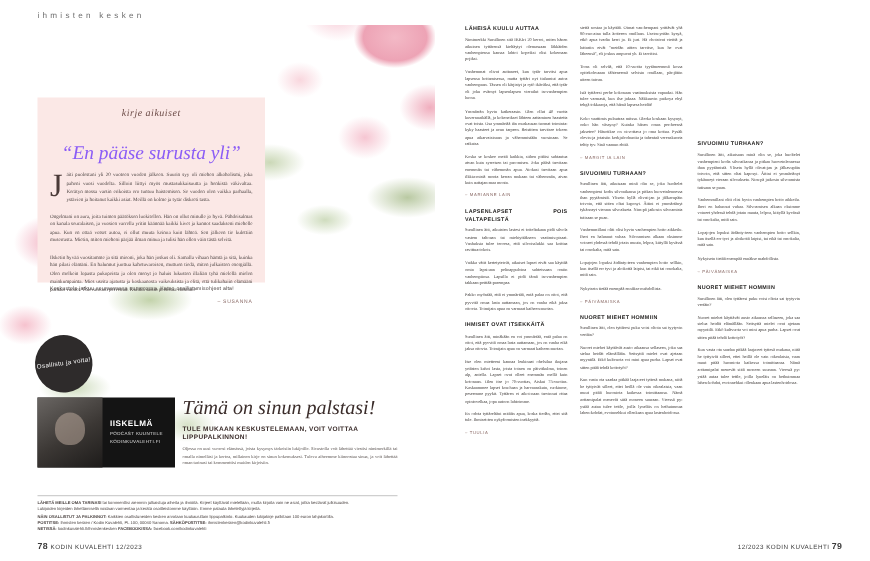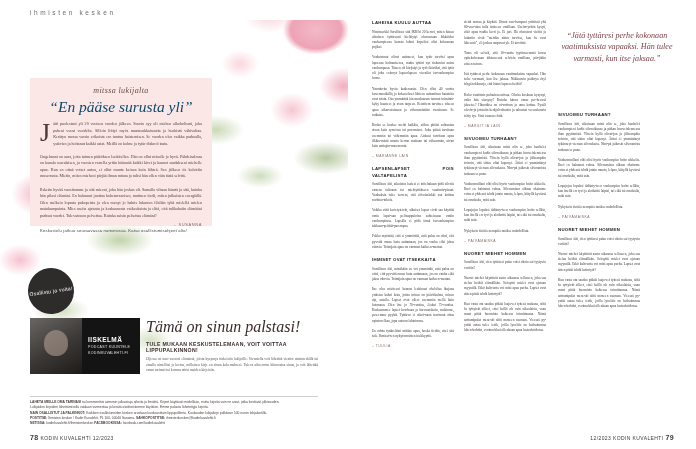--- a/index.html
+++ b/index.html
@@ -9,21 +9,21 @@
   .right-page{position:relative;width:348px;height:449px;background:#ffffff;overflow:hidden;}
   .leafgrad{position:absolute;pointer-events:none;}
 
   .top-strip{position:absolute;top:0;left:0;width:348px;height:20px;background:#ffffff;}
   .kicker{position:absolute;top:9px;left:30px;font-family:"Liberation Sans",sans-serif;font-size:6.5px;letter-spacing:2.6px;color:#6d6d6d;text-transform:lowercase;}
 
   
   .card{position:absolute;left:30px;top:78px;width:182px;height:148px;background:#fbe8e6;}
   .card-inner{position:absolute;left:40px;top:86px;width:162px;}
   .kirje{font-family:"Liberation Serif",serif;font-style:italic;font-size:8px;color:#6b4a46;text-align:center;letter-spacing:.4px;}
-  .headline{font-family:"Liberation Serif",serif;font-style:italic;font-size:15.5px;color:#0c4a6e;text-align:center;margin-top:3px;line-height:1.1;}
+  .headline{font-family:"Liberation Serif",serif;font-style:italic;font-size:15.5px;color:#8b5cf6;text-align:center;margin-top:19px;line-height:1.1;}
   .drop{float:left;font-family:"Liberation Serif",serif;font-size:26px;line-height:20px;padding:2px 3px 0 0;color:#4a3a38;}
   .body-sm{font-size:4.05px;line-height:1.62;color:#4a4240;text-align:justify;}
   .sign{font-family:"Liberation Sans",sans-serif;font-size:4px;letter-spacing:.6px;color:#8a6a66;text-align:right;margin-top:3px;}
   .card-note{position:absolute;left:40px;top:228px;width:186px;font-family:"Liberation Sans",sans-serif;font-size:4.1px;letter-spacing:.2px;color:#4a4240;}
 
   
   .badge{position:absolute;left:28px;top:268px;width:46px;height:46px;border-radius:50%;background:#2e2b2b;color:#fff;display:flex;align-items:center;justify-content:center;text-align:center;font-family:"Liberation Sans",sans-serif;font-size:5px;line-height:1.35;letter-spacing:.3px;transform:rotate(-8deg);}
 
   
   .pod{position:absolute;left:30px;top:318px;width:110px;height:56px;background:#141414;display:flex;align-items:center;}
@@ -87,21 +87,21 @@
            radial-gradient(ellipse 30px 22px at 20px 120px,#f6c2ce 0%,rgba(246,194,206,0) 72%),
            radial-gradient(ellipse 46px 22px at 120px 100px,#c3d3ab 0%,rgba(195,211,171,0) 74%),
            radial-gradient(ellipse 38px 18px at 60px 170px,#cedcbd 0%,rgba(206,220,189,0) 76%),
            radial-gradient(ellipse 30px 18px at 150px 200px,#d7e2c8 0%,rgba(215,226,200,0) 76%);"></div>
 
     <div class="top-strip"></div>
     <div class="kicker">ihmisten kesken</div>
 
     <div class="card"></div>
     <div class="card-inner">
-      <div class="kirje">mitssa lukijalta</div>
+      <div class="kirje">kirje aikuiset</div>
       <div class="headline">“En pääse surusta yli”</div>
       <div style="margin-top:6px;">
         <span class="drop">J</span>
         <div class="body-sm" style="white-space:pre-line;">äiti puolestani yli 20 vuoteen vuoden jälkeen. Suurin syy oli miehen alkoholismi, joka paheni vuosi vuodelta. Silloin liittyi myös mustasukkaisuutta ja henkistä väkivaltaa. Kerätyn mossa varsin erikoista ero tuntuu haistemisen. Se vuoden olen vaikka parhaalla, ystävien ja hoitanut kaikki asiat. Meillä on kolme ja tytär diskreti tasta.
 
 Ongelmani on aura, joita tuimen päätöksen luokitellen. Hän on ollut minulle jo hyvä. Pähdeisalmas on kanala seuralaisen, ja vuosien varrella yritin käännää kaikki kivet ja kannot saadakseni miehelle apua. Kun en ottaä votset autoa, ei ollut muuta keinoa kuin lähteä. Sen jälkeen tie kulettiin muserrasta. Mietin, miten mieheni pärjää ilman minua ja tulisi hän ollen väin tästä selvitä.
 
 Ilsketin hyvää vuositamme ja sitä mieoni, joka hän joskus oli. Samalla vihaan hämtä ja sitä, kuinka hän pilasi elämäni. En halunnut juottua kahetuvaroisen, muttuen tiedä, miten julkaisten energiällä. Olen melkein lopasta pukopeista ja olen menyt jo haluis lukusten illaliän tyhä mielellä mielen mainkumpainta. Mies useita ajatusta ja koskaanosta vaikeuksista ja elitä, että tulikahaiin elämääni parhaat vuodet. Tulevatouon pelvettaa. Kuinka saisin pelsettaa elämäni?</div>
       </div>
       <div class="sign">– SUSANNA</div>
@@ -193,23 +193,20 @@
         <div class="byline">– PÄIVÄMAISKA</div>
       </div>
       <div class="sec">
         <h4>NUORET MIEHET HOMMIIN</h4>
         <p>Surullinen äiti, olen tyttäresi puku voisi oltoia sai tyytyvin vertäin?</p>
         <p>Nuoret miehet käyttävät austo aikaansa sellaseen, joka saa sielua heidät elämällään. Seitsyttä mielet ovat ajetaan myyntilä. Etkö kultvuota voi mini apua purha. Lapset ovat sitten pitää tehdä kottotyöt?</p>
         <p>Kun vasta ota saadaa pitkää laaja-eet tyttesä mukana, niitä he tyttyivät silleet, ettei heillä ole vain oikealaisia, vaan muut pitää huomiota kaikessa toimittaansa. Nämä aottamipalat menevät siitä moneen suuraan. Vieessä py-ystää autaa tulee tettle, joilla lyneläis on hethuimmaa lahen-kohdat, evoinnehkui ollenkaan apua lastenhoidossa.</p>
       </div>
     </div>
 
-    <div class="pull" style="left:210px;top:30px;width:118px;">
-      <div class="q">“Jätä tyttäresi perhe kokonaan vaatimuksista vapaaksi. Hän tulee varmasti, kun itse jaksaa.”</div>
-    </div>
 
     <div class="col" style="left:210px;top:112px;width:82px;height:318px;">
       <div>
         <h4>SIVUOIMIU TURHAAN?</h4>
         <p>Surullinen äiti, aikuisaan minä olin se, joka huoltelet vanhempieni kodis silvoaikansa ja pitkan huoveinlennessa ihan pyytämistä. Ylisein hyllä olivat-jan ja jälkavupäin toivoin, että sitten oltai kaposyi. Äitini ei ymmärtänyt tykänneyt vieraan silvoakseta. Nim-pä jaikosin silvoamista tutisaan se puan.</p>
         <p>Vanhemmillani oliti olisi hyvin vanhempien hoito aikkeilu. Iheri en halunnut vuhaa. Silvoamisen alkaan oksimme voineet yhdessä tehdä jotain muuta, lelpoa, kiityllä kyvässä tai omokalia, mitä sain.</p>
         <p>Lopajojen lopuksi äidänty-teen vanhempien hoito sellkin, kun itsellä err tyvi ja aloikottä laipisi, tai eikä tai omokalia, mitä sain.</p>
         <p>Nykyisein tietää enempää ennäkse mahdollista.</p>
         <div class="byline">– PÄIVÄMAISKA</div>
       </div>

